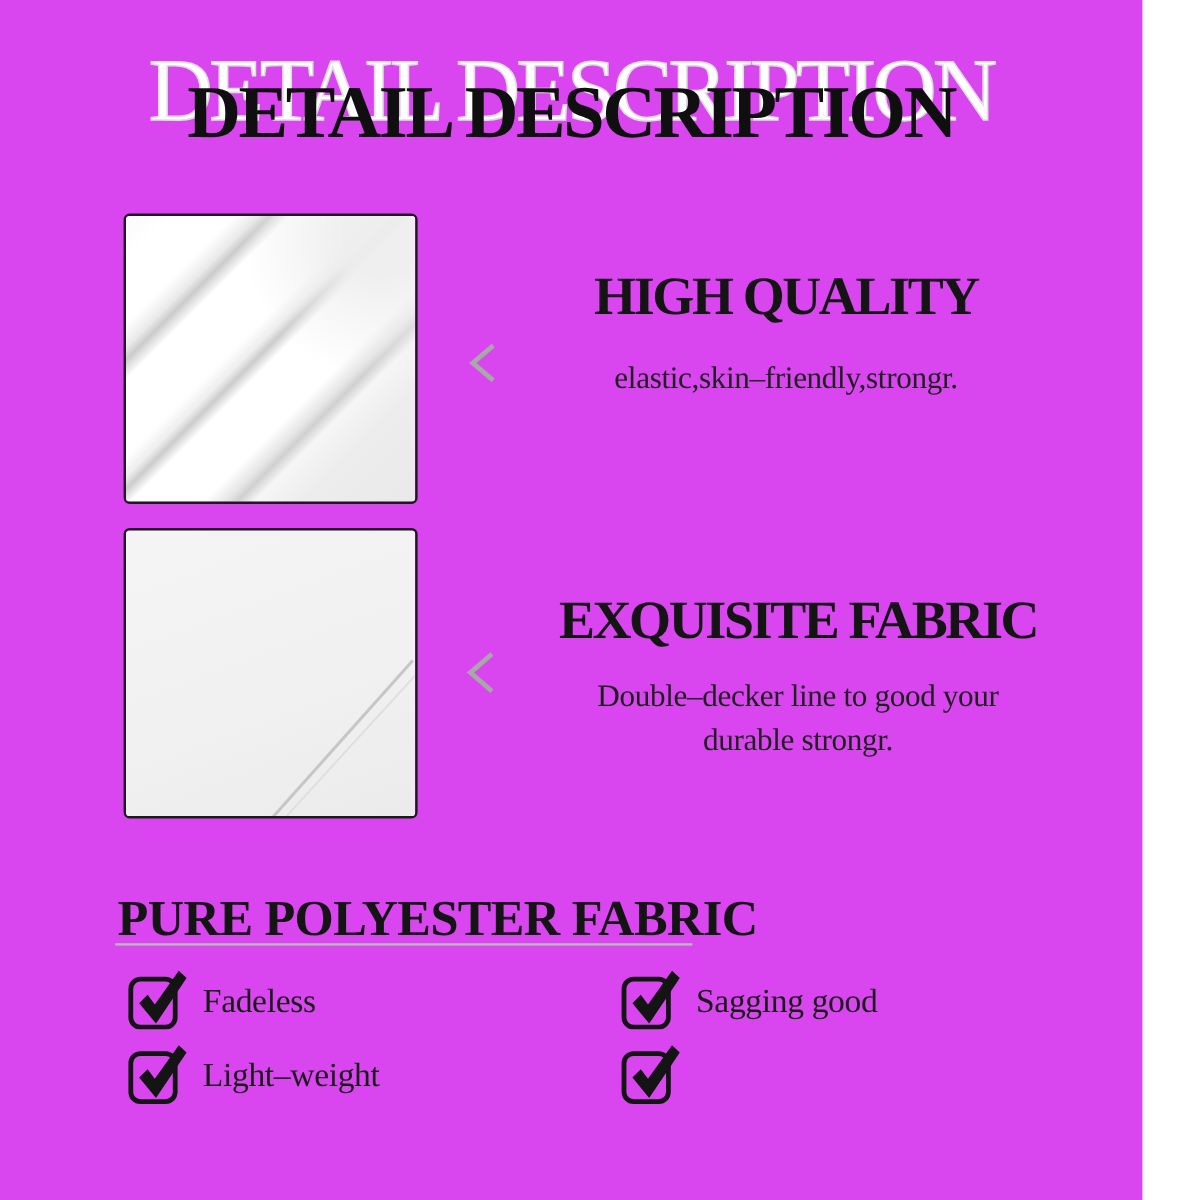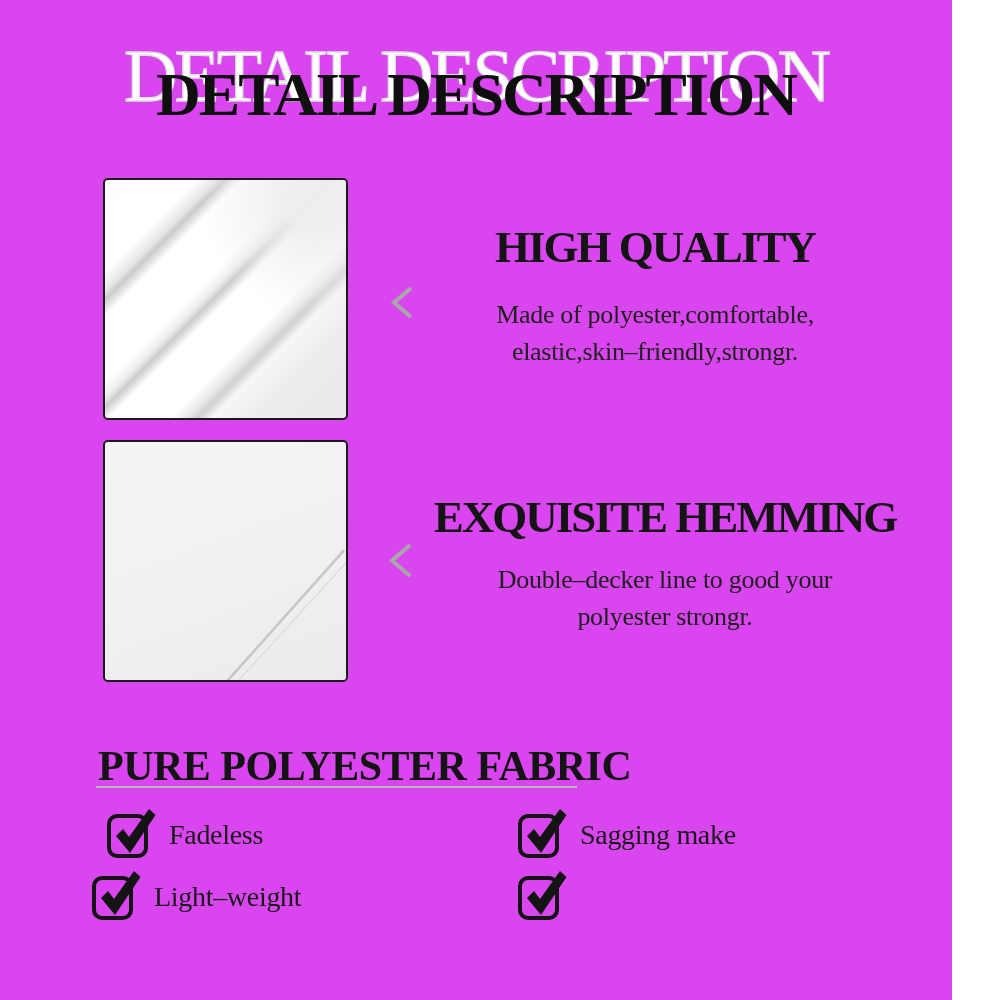--- a/index.html
+++ b/index.html
@@ -130,80 +130,79 @@
   }
   .check-item .label {
     font-size: 28px;
     letter-spacing: -0.3px;
     color: #1a1a1a;
     padding-top: 6px;
     white-space: nowrap;
   }
   .ci-0 { left: 103px; top: 806px; }
   .ci-1 { left: 514px; top: 806px; }
-  .ci-2 { left: 88px; top: 868px; justify-content: flex-end; }
+  .ci-2 { left: 103px; top: 868px; justify-content: flex-end; }
   .ci-3 { left: 514px; top: 868px; }
 </style>
 </head>
 <body>
 
 <div class="canvas">
 
   <div class="ghost-title">DETAIL DESCRIPTION</div>
   <h1 class="page-title">DETAIL DESCRIPTION</h1>
 
   <div class="photo photo-1">
     <div class="texture"></div>
   </div>
 
   <svg class="chevron chevron-1" width="26" height="36" viewBox="0 0 26 36">
     <polyline points="22,4 5,18.5 22,33" fill="none" stroke="#a8a8a8" stroke-width="4"></polyline>
   </svg>
 
   <h2 class="feature-heading feature-heading-1">HIGH QUALITY</h2>
   <div class="feature-body feature-body-1">
-    <div>Made of polyester,comfortable,</div>
     <div>elastic,skin–friendly,strongr.</div>
   </div>
 
   <div class="photo photo-2">
     <div class="texture"></div>
     <svg class="seam" viewBox="0 0 240 237">
       <line x1="238" y1="108" x2="120" y2="240" stroke="#c6c6c6" stroke-width="2.5"></line>
       <line x1="244" y1="116" x2="127" y2="244" stroke="#dedede" stroke-width="1.5"></line>
     </svg>
   </div>
 
   <svg class="chevron chevron-2" width="28" height="38" viewBox="0 0 28 38">
     <polyline points="24,4 6,19.5 24,35" fill="none" stroke="#a8a8a8" stroke-width="4"></polyline>
   </svg>
 
-  <h2 class="feature-heading feature-heading-2">EXQUISITE HEMMING</h2>
+  <h2 class="feature-heading feature-heading-2">EXQUISITE FABRIC</h2>
   <div class="feature-body feature-body-2">
     <div>Double–decker line to good your</div>
-    <div>polyester strongr.</div>
+    <div>durable strongr.</div>
   </div>
 
   <h2 class="fabric-heading">PURE POLYESTER FABRIC</h2>
   <div class="heading-underline"></div>
 
   <div class="check-item ci-0">
     <svg width="54" height="52" viewBox="0 0 54 52">
       <rect x="6" y="10" width="37" height="40" rx="8" fill="none" stroke="#141414" stroke-width="4"></rect>
       <path d="M13 30 L20 23 L26 31 L46 3 L52.5 9 L27 47 Z" fill="#141414"></path>
     </svg>
     <span class="label">Fadeless</span>
   </div>
 
   <div class="check-item ci-1">
     <svg width="54" height="52" viewBox="0 0 54 52">
       <rect x="6" y="10" width="37" height="40" rx="8" fill="none" stroke="#141414" stroke-width="4"></rect>
       <path d="M13 30 L20 23 L26 31 L46 3 L52.5 9 L27 47 Z" fill="#141414"></path>
     </svg>
-    <span class="label">Sagging make</span>
+    <span class="label">Sagging good</span>
   </div>
 
   <div class="check-item ci-2">
     <svg width="54" height="52" viewBox="0 0 54 52">
       <rect x="6" y="10" width="37" height="40" rx="8" fill="none" stroke="#141414" stroke-width="4"></rect>
       <path d="M13 30 L20 23 L26 31 L46 3 L52.5 9 L27 47 Z" fill="#141414"></path>
     </svg>
     <span class="label">Light–weight</span>
   </div>
 

